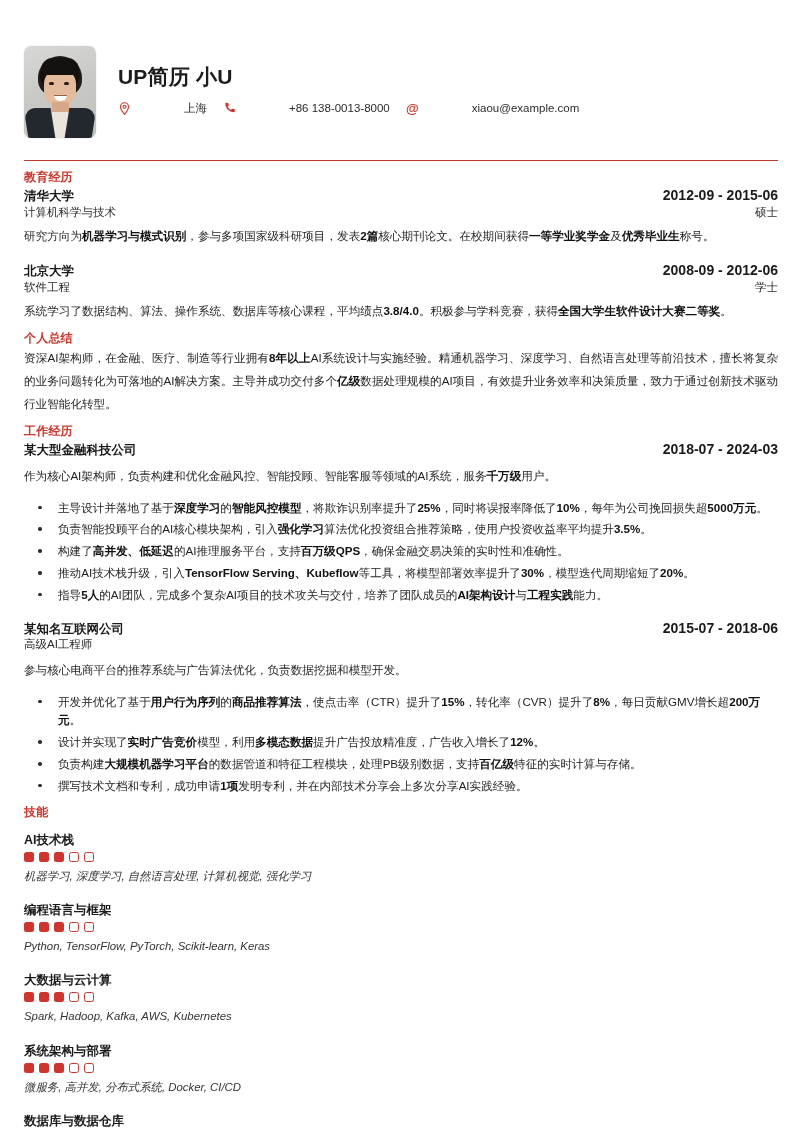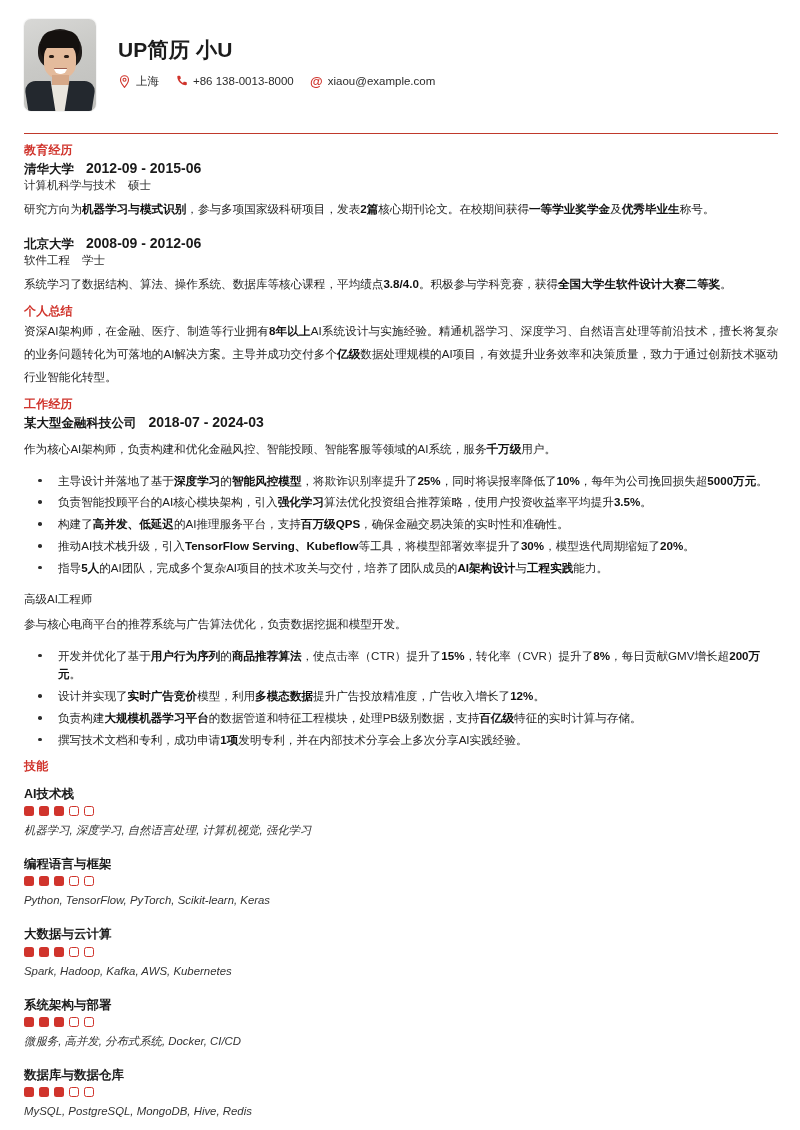--- a/index.html
+++ b/index.html
@@ -24,21 +24,21 @@
   .page-inner {
     padding: 0 22px 0 24px;
     box-sizing: border-box;
     width: 100%;
   }
 
   
   .header {
     display: flex;
     align-items: center;
-    padding-top: 19px;
+    padding-top: 46px;
     padding-bottom: 0;
     gap: 22px;
   }
   .photo {
     width: 72px;
     height: 92px;
     border-radius: 7px;
     flex: 0 0 auto;
     position: relative;
     overflow: hidden;
@@ -130,20 +130,21 @@
     flex-wrap: wrap;
     gap: 0;
     font-size: 11.5px;
     color: #2b2b2b;
   }
   .contact {
     display: inline-flex;
     align-items: center;
     margin-right: 16px;
     white-space: nowrap;
+    gap: 48px;
   }
   .contact .ic {
     display: inline-flex;
     align-items: center;
     justify-content: center;
     width: 13px;
     height: 13px;
     margin-right: 5px;
     color: #d0342c;
     flex: 0 0 auto;
@@ -170,21 +171,21 @@
     color: #d0342c;
     line-height: 1.25;
     margin: 0 0 1px 0;
     letter-spacing: .2px;
   }
 
   .entry { margin-bottom: 0; }
   .entry + .entry { margin-top: 14px; }
   .entry-row {
     display: flex;
-    justify-content: flex-start;
+    justify-content: space-between;
     align-items: baseline;
     line-height: 1.35;
   }
   .org {
     font-size: 12.5px;
     font-weight: 700;
     color: #1a1a1a;
   }
   .date {
     font-size: 14px;
@@ -372,20 +373,24 @@
         <ul class="bullets">
             <li>主导设计并落地了基于<b>深度学习</b>的<b>智能风控模型</b>，将欺诈识别率提升了<b>25%</b>，同时将误报率降低了<b>10%</b>，每年为公司挽回损失超<b>5000万元</b>。</li>
             <li>负责智能投顾平台的AI核心模块架构，引入<b>强化学习</b>算法优化投资组合推荐策略，使用户投资收益率平均提升<b>3.5%</b>。</li>
             <li>构建了<b>高并发、低延迟</b>的AI推理服务平台，支持<b>百万级QPS</b>，确保金融交易决策的实时性和准确性。</li>
             <li>推动AI技术栈升级，引入<b>TensorFlow Serving、Kubeflow</b>等工具，将模型部署效率提升了<b>30%</b>，模型迭代周期缩短了<b>20%</b>。</li>
             <li>指导<b>5人</b>的AI团队，完成多个复杂AI项目的技术攻关与交付，培养了团队成员的<b>AI架构设计</b>与<b>工程实践</b>能力。</li>
           </ul>
       </div>
 
       <div class="entry">
+        <div class="entry-row">
+          <span class="org">某知名互联网公司</span>
+          <span class="date">2015-07 - 2018-06</span>
+        </div>
         <div class="entry-row sub">
           <span class="org">高级AI工程师</span>
         </div>
         <p class="role-intro">参与核心电商平台的推荐系统与广告算法优化，负责数据挖掘和模型开发。</p>
         <ul class="bullets">
             <li>开发并优化了基于<b>用户行为序列</b>的<b>商品推荐算法</b>，使点击率（CTR）提升了<b>15%</b>，转化率（CVR）提升了<b>8%</b>，每日贡献GMV增长超<b>200万元</b>。</li>
             <li>设计并实现了<b>实时广告竞价</b>模型，利用<b>多模态数据</b>提升广告投放精准度，广告收入增长了<b>12%</b>。</li>
             <li>负责构建<b>大规模机器学习平台</b>的数据管道和特征工程模块，处理PB级别数据，支持<b>百亿级</b>特征的实时计算与存储。</li>
             <li>撰写技术文档和专利，成功申请<b>1项</b>发明专利，并在内部技术分享会上多次分享AI实践经验。</li>
           </ul>

